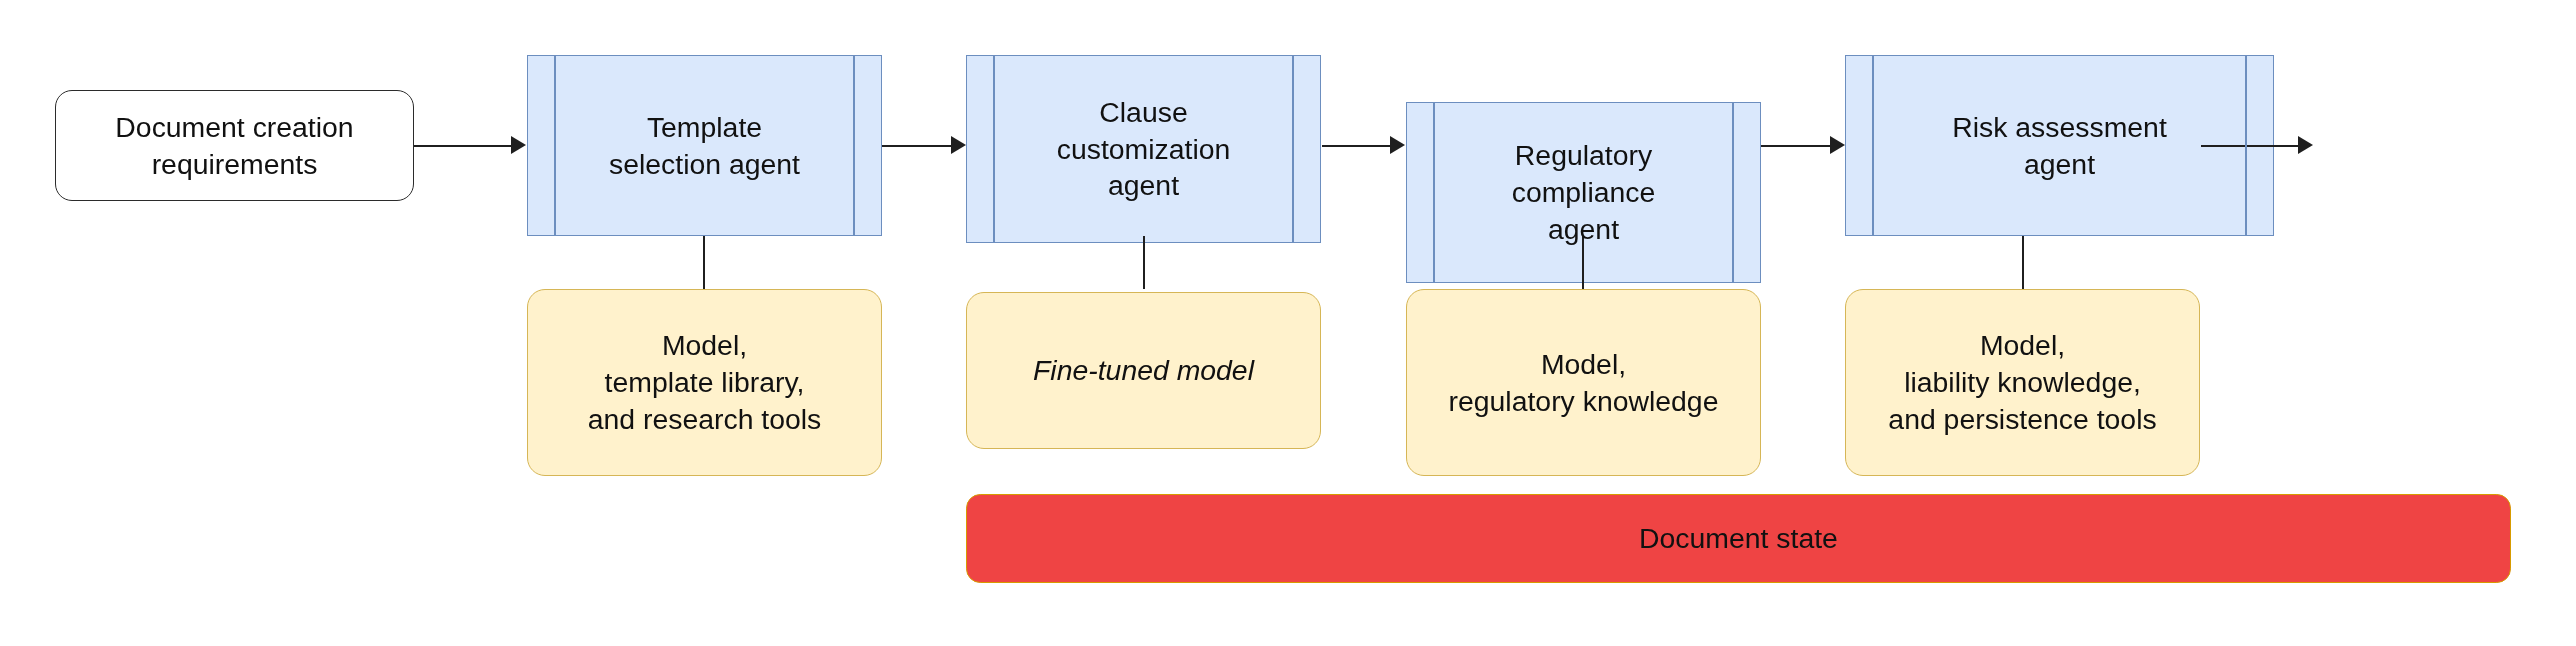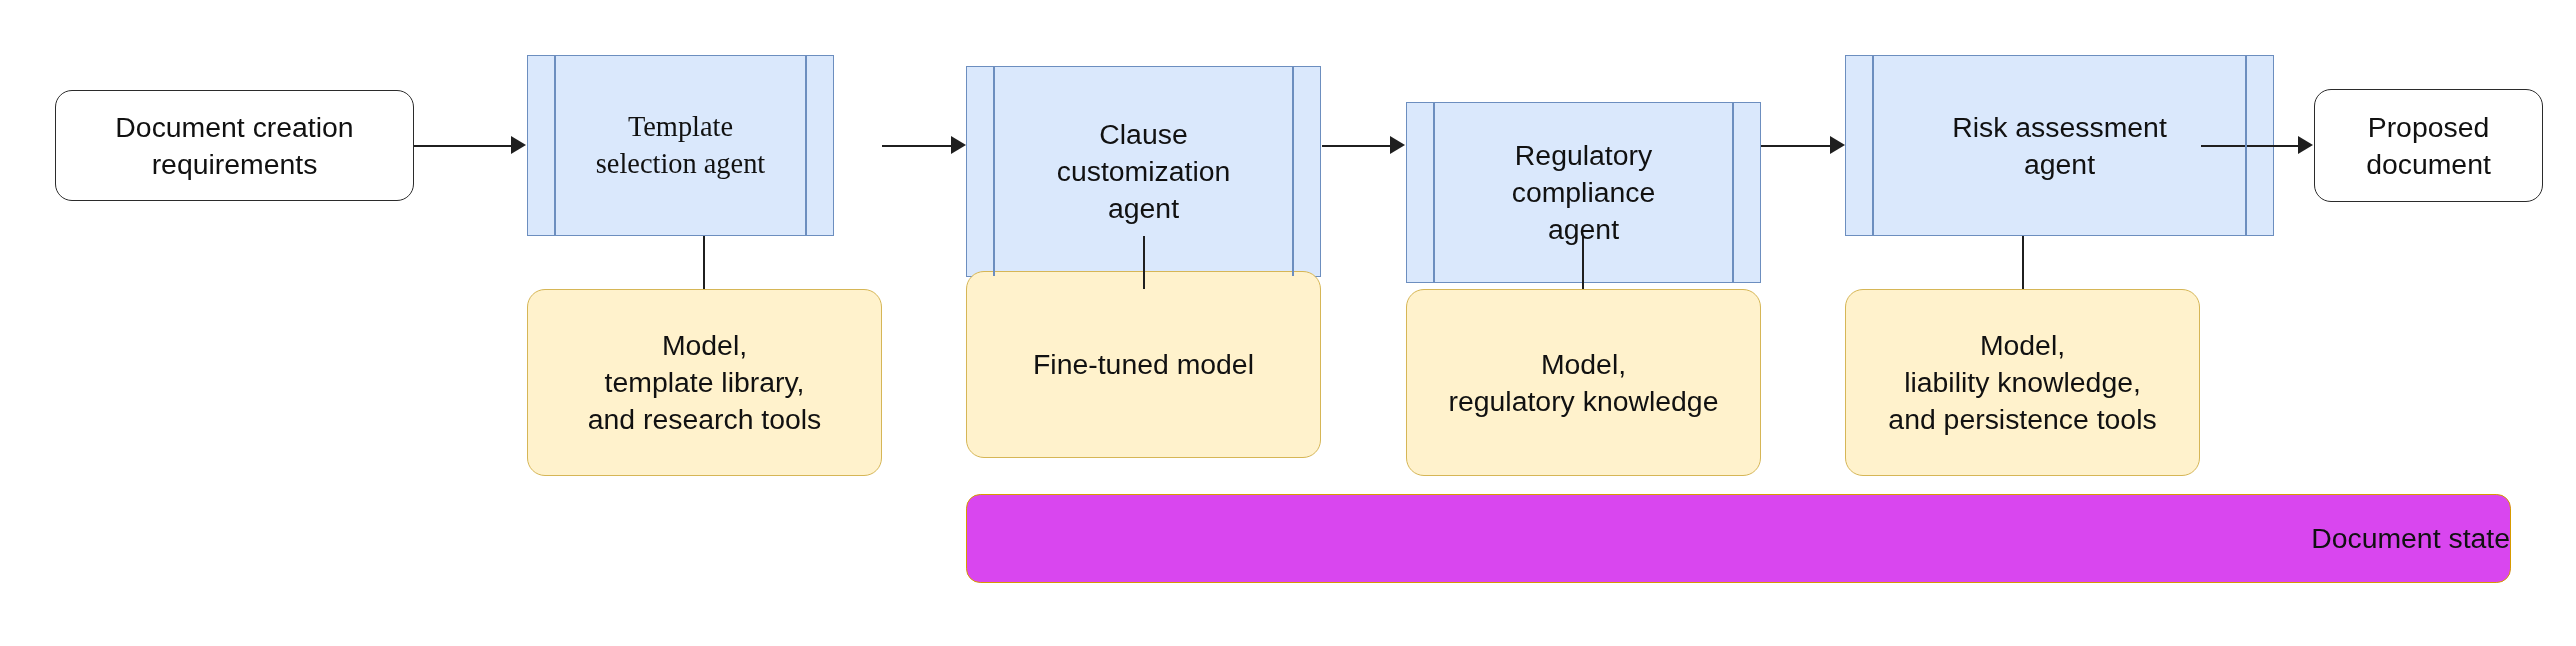--- a/index.html
+++ b/index.html
@@ -72,26 +72,26 @@
     display:flex;
     align-items:center;
     justify-content:center;
     font-size:28.4px;
   }
 
   
   .statebar{
     position:absolute;
     box-sizing:border-box;
-    background:#d946ef;
+    background:#ef4444;
     border:1.9px solid #d79b00;
     border-radius:14.2px;
     display:flex;
     align-items:center;
-    justify-content:flex-end;
+    justify-content:center;
     font-size:28.4px;
   }
 
   
   .conn-h{
     position:absolute;
     height:1.9px;
     background:#1f1f1f;
     z-index:1;
   }
@@ -116,45 +116,45 @@
 <div id="canvas">
 
   <div class="terminal" style="left:55px;top:90px;width:359px;height:111px;">
     <span class="node-label">Document creation
 requirements</span>
   </div>
 
   <div class="conn-h" style="left:414px;top:145px;width:97px;"></div>
   <div class="arrowhead" style="left:511px;top:136px;"></div>
 
-  <div class="agent" style="left:527px;top:55px;width:307px;height:181px;font-family:Liberation Serif, serif;">
+  <div class="agent" style="left:527px;top:55px;width:355px;height:181px;">
     <span class="bar left"></span>
     <span class="bar right"></span>
     <span class="node-label">Template
 selection agent</span>
   </div>
   <div class="conn-v" style="left:703px;top:236px;height:53px;"></div>
   <div class="resource" style="left:527px;top:289px;width:355px;height:187px;">
     <span class="node-label">Model,
 template library,
 and research tools</span>
   </div>
 
   <div class="conn-h" style="left:882px;top:145px;width:69px;"></div>
   <div class="arrowhead" style="left:951px;top:136px;"></div>
 
-  <div class="agent" style="left:966px;top:66px;width:355px;height:211px;">
+  <div class="agent" style="left:966px;top:55px;width:355px;height:188px;">
     <span class="bar left"></span>
     <span class="bar right"></span>
     <span class="node-label">Clause
 customization
 agent</span>
   </div>
   <div class="conn-v" style="left:1143px;top:236px;height:53px;"></div>
-  <div class="resource" style="left:966px;top:271px;width:355px;height:187px;">
+  <div class="resource" style="left:966px;top:292px;width:355px;height:157px;font-style:italic;">
     <span class="node-label">Fine-tuned model</span>
   </div>
 
   <div class="conn-h" style="left:1322px;top:145px;width:69px;"></div>
   <div class="arrowhead" style="left:1390px;top:136px;"></div>
 
   <div class="agent" style="left:1406px;top:55px;width:355px;height:181px;margin-top:47px;">
     <span class="bar left"></span>
     <span class="bar right"></span>
     <span class="node-label">Regulatory
@@ -179,23 +179,19 @@
   <div class="conn-v" style="left:2022px;top:236px;height:53px;"></div>
   <div class="resource" style="left:1845px;top:289px;width:355px;height:187px;">
     <span class="node-label">Model,
 liability knowledge,
 and persistence tools</span>
   </div>
 
   <div class="conn-h" style="left:2201px;top:145px;width:98px;"></div>
   <div class="arrowhead" style="left:2298px;top:136px;"></div>
 
-  <div class="terminal" style="left:2314px;top:89px;width:229px;height:113px;">
-    <span class="node-label">Proposed
-document</span>
-  </div>
 
   <div class="statebar" style="left:966px;top:494px;width:1545px;height:89px;">
     <span class="node-label">Document state</span>
   </div>
 
 </div>
 
 
 </body></html>

